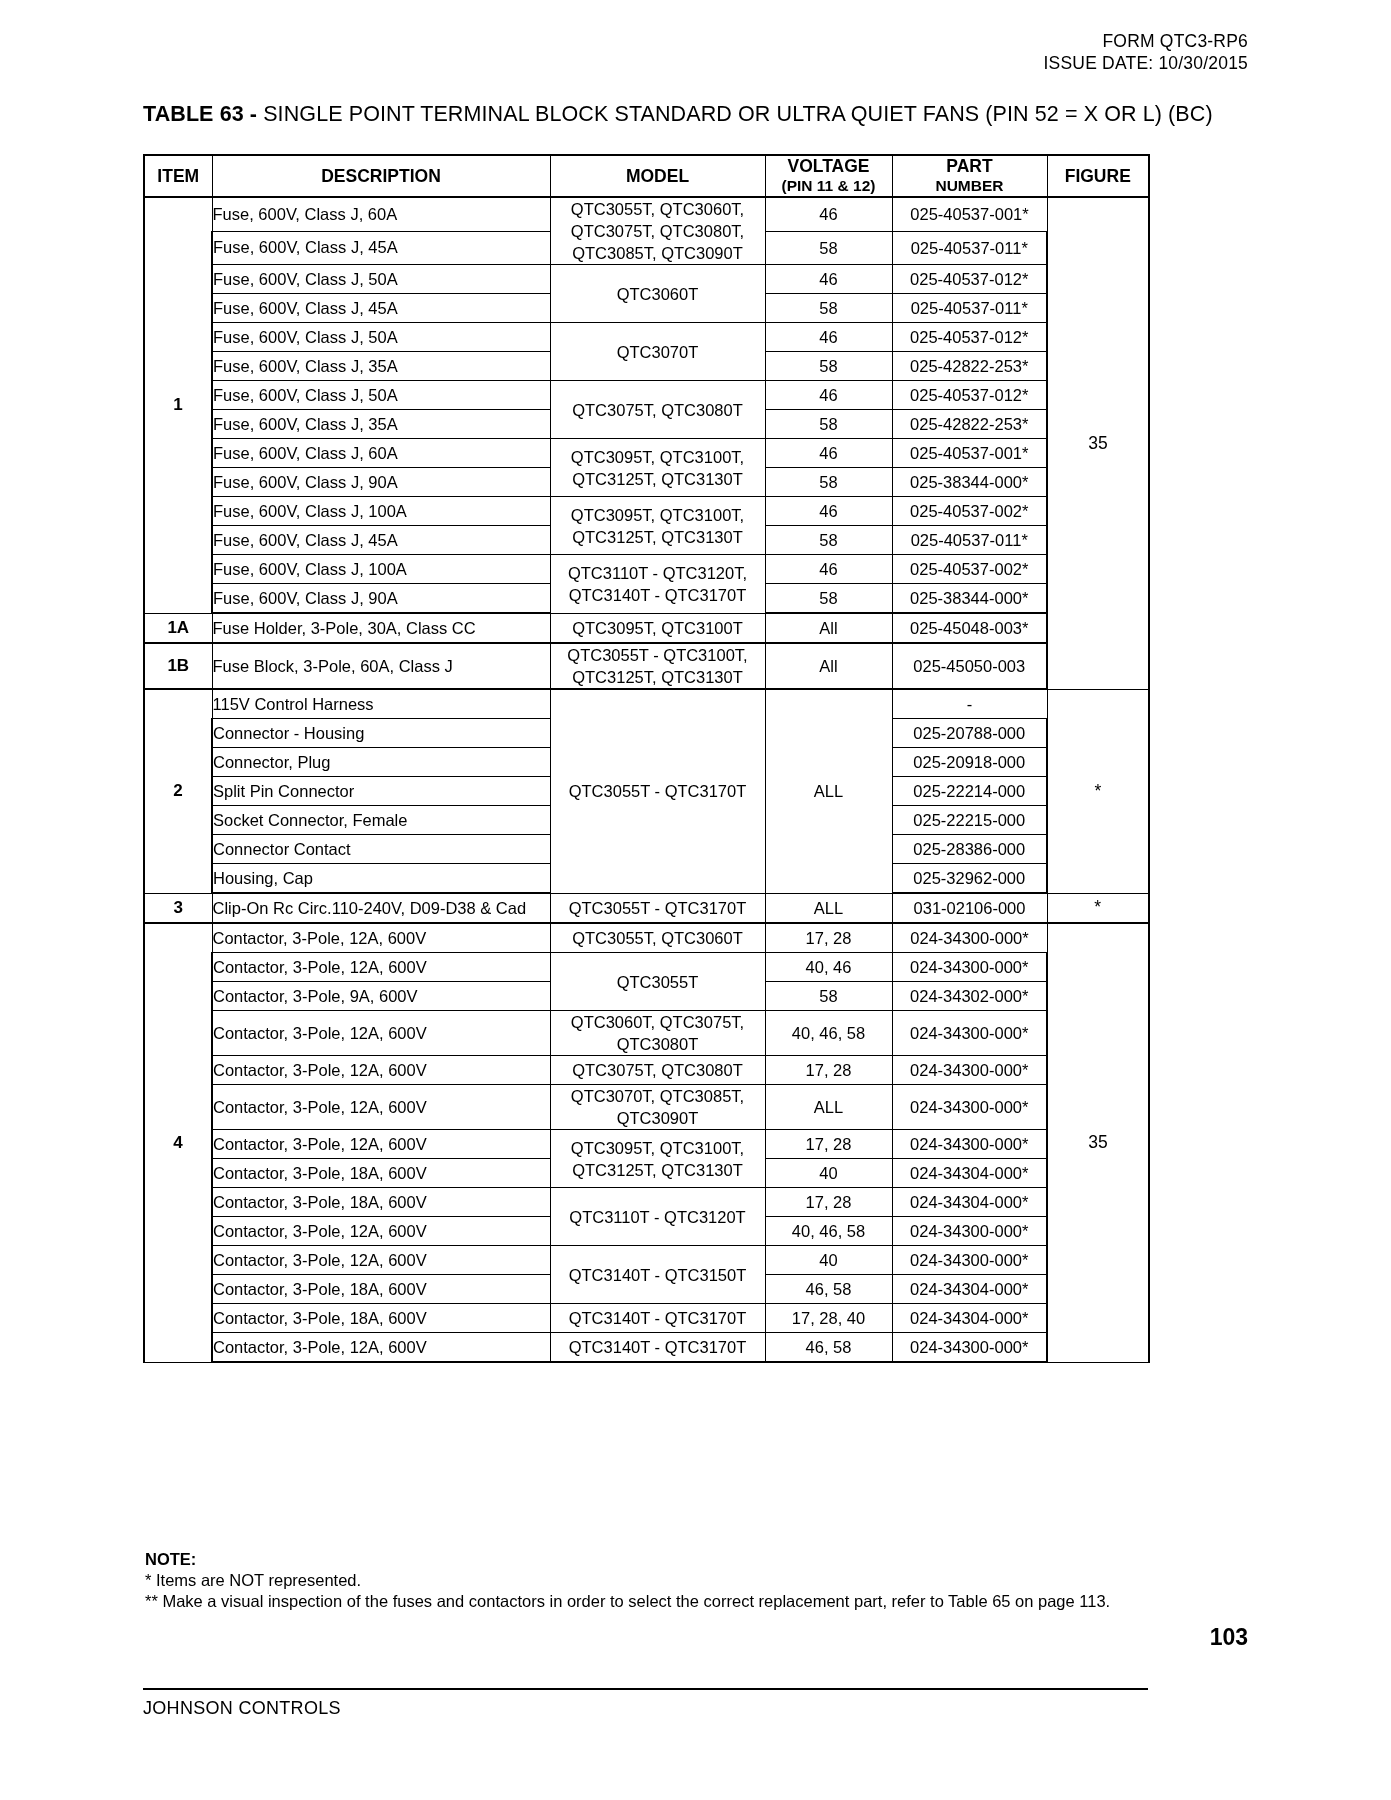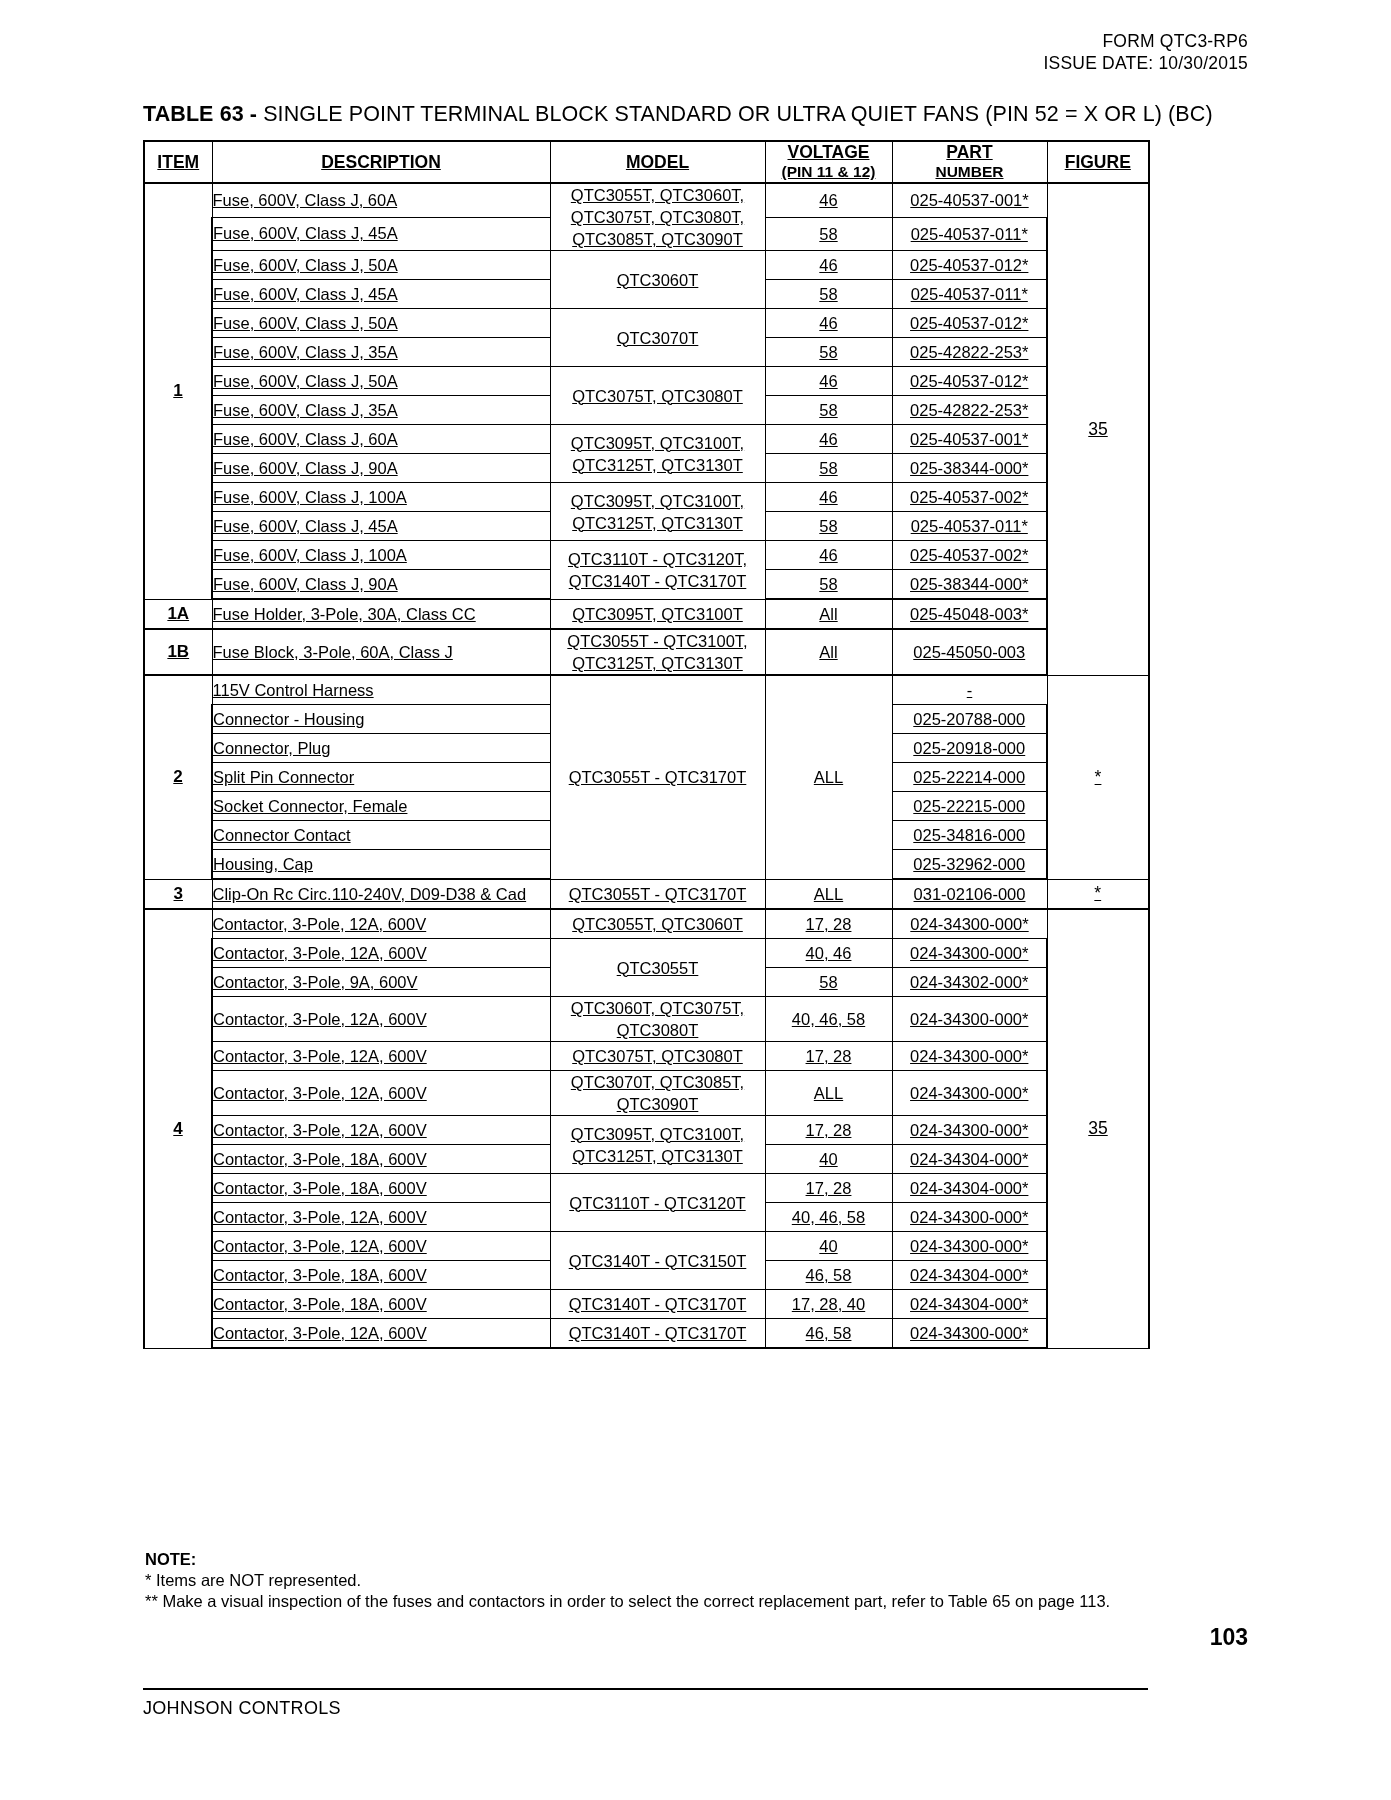--- a/index.html
+++ b/index.html
@@ -44,23 +44,22 @@
     letter-spacing: 0.1px;
     white-space: nowrap;
   }
   .table-caption .cap-num { font-weight: bold; }
   .table-caption .cap-rest { font-weight: normal; margin-top: 36px; }
 
   
   .tbl-wrap {
     position: absolute;
     left: 143px;
-    top: 140px;
+    top: 154px;
     width: 803px;
-    text-decoration: underline;
   }
   table.main {
     border-collapse: collapse;
     table-layout: fixed;
     width: 1005px;
     font-size: 16.5px;
   }
   table.main td, table.main th {
     border: 1px solid #000;
     padding: 0;
@@ -308,21 +307,21 @@
           <tr>
             <td class="cell desc" style="border-left: 2.5px solid rgb(0, 0, 0);">Split Pin Connector</td>
             <td class="cell ctr" style="border-right: 2.5px solid rgb(0, 0, 0);">025-22214-000</td>
           </tr>
           <tr>
             <td class="cell desc" style="border-left: 2.5px solid rgb(0, 0, 0);">Socket Connector, Female</td>
             <td class="cell ctr" style="border-right: 2.5px solid rgb(0, 0, 0);">025-22215-000</td>
           </tr>
           <tr>
             <td class="cell desc" style="border-left: 2.5px solid rgb(0, 0, 0);">Connector Contact</td>
-            <td class="cell ctr" style="border-right: 2.5px solid rgb(0, 0, 0);">025-34816-000</td>
+            <td class="cell ctr" style="border-right: 2.5px solid rgb(0, 0, 0);">025-28386-000</td>
           </tr>
           <tr class="grp-end">
             <td class="cell desc" style="border-left: 2.5px solid rgb(0, 0, 0); margin-top: 36px;">Housing, Cap</td>
             <td class="cell ctr" style="border-right: 2.5px solid rgb(0, 0, 0);">025-32962-000</td>
           </tr>
           <tr class="grp-end">
             <td class="cell item-cell lb" rowspan="1" style="border-left: 2.5px solid rgb(0, 0, 0);">3</td>
             <td class="cell desc">Clip-On Rc Circ.110-240V, D09-D38 &amp; Cad</td>
             <td class="cell ctr" rowspan="1"><span class="nowrap">QTC3055T - QTC3170T</span></td>
             <td class="cell ctr">ALL</td>

